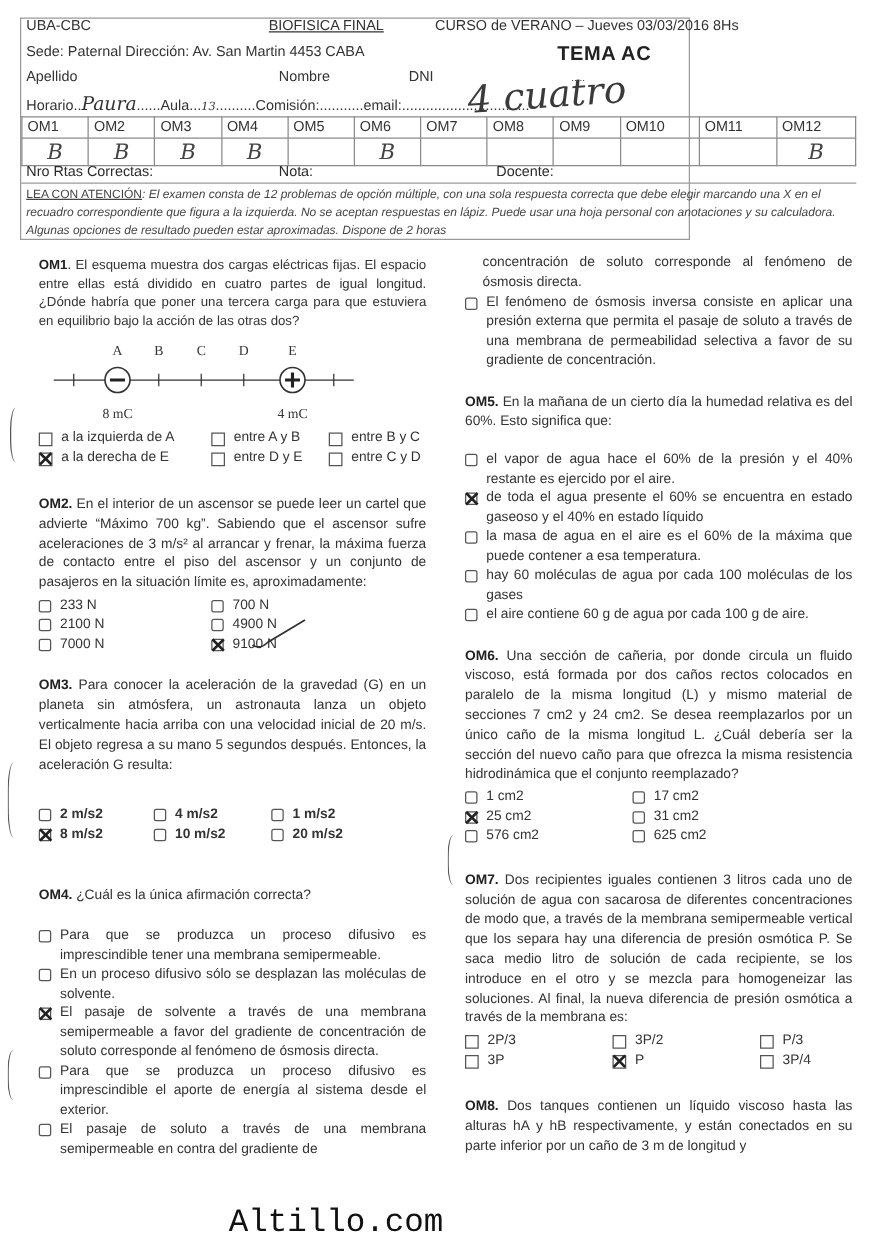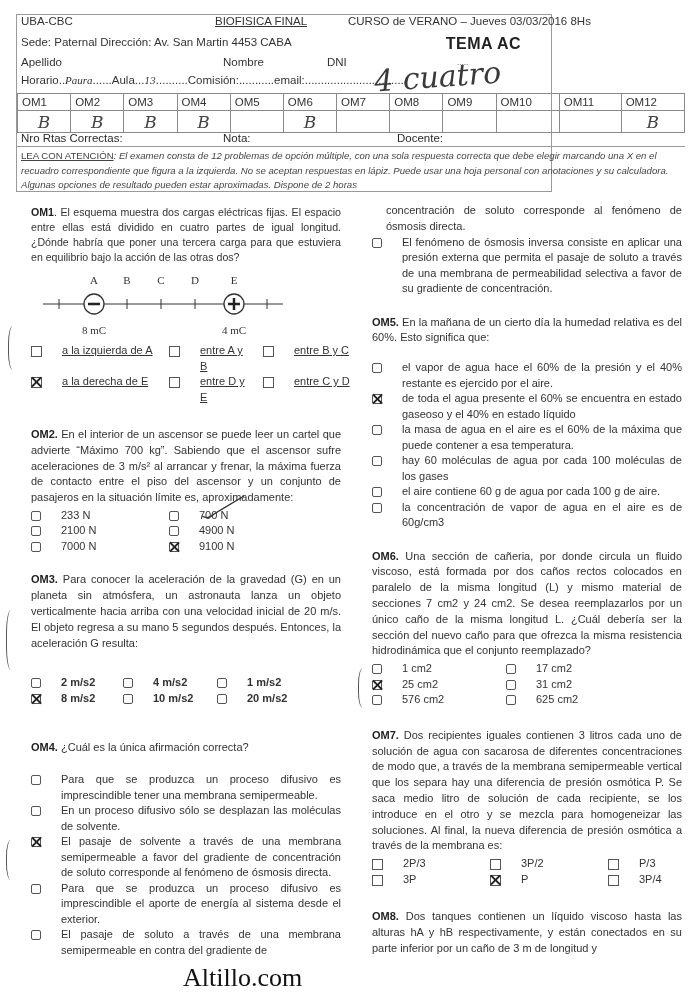--- a/index.html
+++ b/index.html
@@ -29,58 +29,58 @@
 
     
     .col { position: absolute; top: 205px; width: 310px; font-size: 11px; line-height: 15.8px; color: #333; }
     .col-left { left: 31px; }
     .col-right { left: 372px; top: 203px; }
     .q { margin-bottom: 14px; }
     .q-text { text-align: justify; }
     .q-label { font-weight: bold; color: #222; }
 
     .opts-grid { display: grid; gap: 0 10px; margin-top: 2px; }
-    .opt { display: flex; align-items: flex-start; gap: 20px; font-size: 11px; line-height: 15.5px; }
+    .opt { display: flex; align-items: flex-start; gap: 7px; font-size: 11px; line-height: 15.5px; }
     .cb { flex: 0 0 auto; width: 10px; height: 10px; border: 1px solid #555; border-radius: 2px; margin-top: 3px; position: relative; background: #fff; cursor: pointer; }
     .cb.marked::before, .cb.marked::after {
       content: ""; position: absolute; left: -2px; top: 3px; width: 13px; height: 2px; background: #222;
     }
     .cb.marked::before { transform: rotate(45deg); }
     .cb.marked::after { transform: rotate(-45deg); }
     .cb.square { border-radius: 0; width: 11px; height: 11px; }
     .opt-list .opt { margin-bottom: 0; }
     .opt-list .opt .t { text-align: justify; }
 
     
     .diagram { position: relative; height: 78px; margin: 6px 0 2px 0; }
     .diagram svg { position: absolute; left: 0; top: 0; }
 
     .side-bracket { position: absolute; border-left: 1.3px solid #555; border-radius: 40% 0 0 40%; width: 12px; }
     .check-mark { position: absolute; }
 
-    .watermark { position: absolute; left: 183px; top: 963px; font-size: 26px; color: #111; font-family: Liberation Serif, serif; }
+    .watermark { position: absolute; left: 183px; top: 963px; font-size: 26px; color: #111; font-family: Liberation Mono, monospace; }
   </style>
 </head>
 <body>
 
 <div class="header-box">
   <div class="hdr-line" style="left:4px; top:0px;">UBA-CBC</div>
   <div class="hdr-line hdr-title" style="left:198px; top:0px;">BIOFISICA  FINAL</div>
   <div class="hdr-line" style="left:331px; top:0px;text-align:center;">CURSO de VERANO – Jueves 03/03/2016  8Hs</div>
 
   <div class="hdr-line" style="left:4px; top:21px;">Sede: Paternal   Dirección: Av. San Martin 4453 CABA</div>
   <div class="tema">TEMA AC</div>
 
   <div class="hdr-line" style="left:4px; top:41px;">Apellido</div>
   <div class="hdr-line" style="left:206px; top:41px;">Nombre</div>
   <div class="hdr-line" style="left:310px; top:41px;">DNI</div>
   <div class="hdr-line" style="left:440px; top:43px; font-size:8px;">.....</div>
 
   <div class="hdr-line" style="left:4px; top:59px;">
-    <span>Horario..</span><span class="hand" style="font-size:11px;font-family:Liberation Serif, serif;">Paura</span><span>......Aula...</span><span class="hand" style="font-size:9px;">13</span><span>..........Comisión:...........email:................................</span>
+    <span>Horario..</span><span class="hand" style="font-size:15px;">Paura</span><span>......Aula...</span><span class="hand" style="font-size:9px;">13</span><span>..........Comisión:...........email:................................</span>
   </div>
 
   <div class="grade-hand">4 cuatro</div>
 
   <table class="om-grid">
     <tbody>
         <tr>
       <td>OM1</td>
       <td>OM2</td>
       <td>OM3</td>
@@ -153,21 +153,21 @@
           <circle cx="203" cy="33" r="10" fill="#fff" stroke="#333" stroke-width="1.3"></circle>
           <line x1="197" y1="33" x2="209" y2="33" stroke="#222" stroke-width="2.5"></line>
           <line x1="203" y1="27" x2="203" y2="39" stroke="#222" stroke-width="2.5"></line>
         </g>
         <g font-family="Liberation Serif, serif" font-size="11" fill="#333" text-anchor="middle">
           <text x="63" y="63">8 mC</text>
           <text x="203" y="63">4 mC</text>
         </g>
       </svg>
     </div>
-    <div class="opts-grid" style="grid-template-columns: 128px 84px 90px; margin-top:-8px; font-size:10px;text-decoration:underline;">
+    <div class="opts-grid" style="grid-template-columns: 128px 84px 90px; margin-top:-8px; font-size:10px;">
       <div class="opt">
           <span class="cb square"></span>
           <span>a la izquierda de A</span>
         </div>
       <div class="opt">
           <span class="cb square"></span>
           <span>entre A y B</span>
         </div>
       <div class="opt">
           <span class="cb square"></span>
@@ -310,24 +310,20 @@
           <span class="cb"></span>
           <span class="t">la masa de agua en el aire es el 60% de la máxima que puede contener a esa temperatura.</span>
         </div>
       <div class="opt">
           <span class="cb"></span>
           <span class="t">hay 60 moléculas de agua por cada 100 moléculas de los gases</span>
         </div>
       <div class="opt">
           <span class="cb"></span>
           <span class="t">el aire contiene 60 g de agua por cada 100 g de aire.</span>
-        </div>
-      <div class="opt">
-          <span class="cb"></span>
-          <span class="t">la concentración de vapor de agua en el aire es de 60g/cm3</span>
         </div>
     </div>
   </div>
 
   <div class="q" style="margin-top:18px;">
     <div class="q-text">
       <span class="q-label">OM6.</span><span> Una sección de cañeria, por donde circula un fluido viscoso, está formada por dos caños rectos colocados en paralelo de la misma longitud (L) y mismo material de secciones 7 cm2 y 24 cm2. Se desea reemplazarlos por un único caño de la misma longitud L. ¿Cuál debería ser la sección del nuevo caño para que ofrezca la misma resistencia hidrodinámica que el conjunto reemplazado?</span>
     </div>
     <div class="opts-grid" style="grid-template-columns: 124px 140px;">
       <div class="opt">

